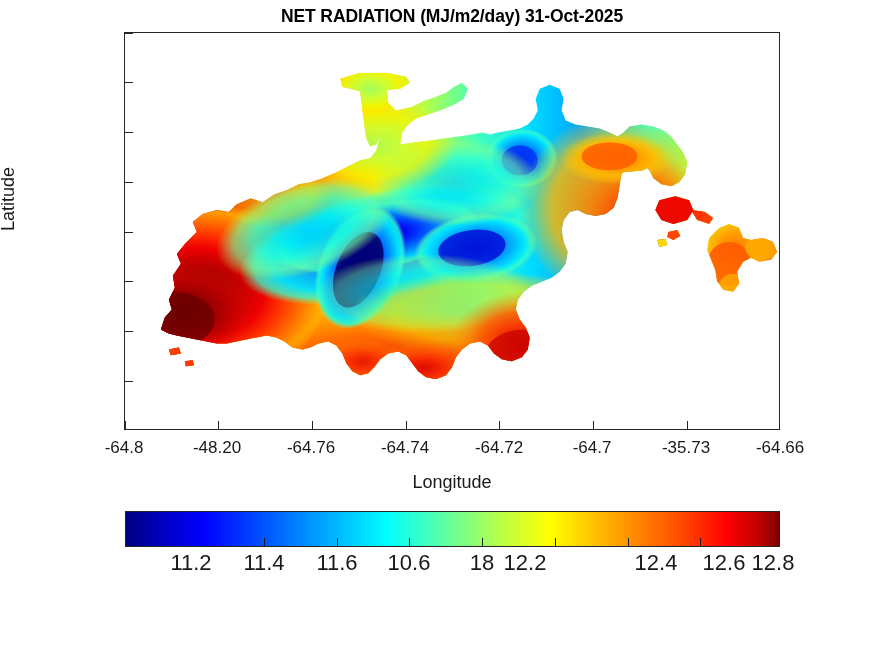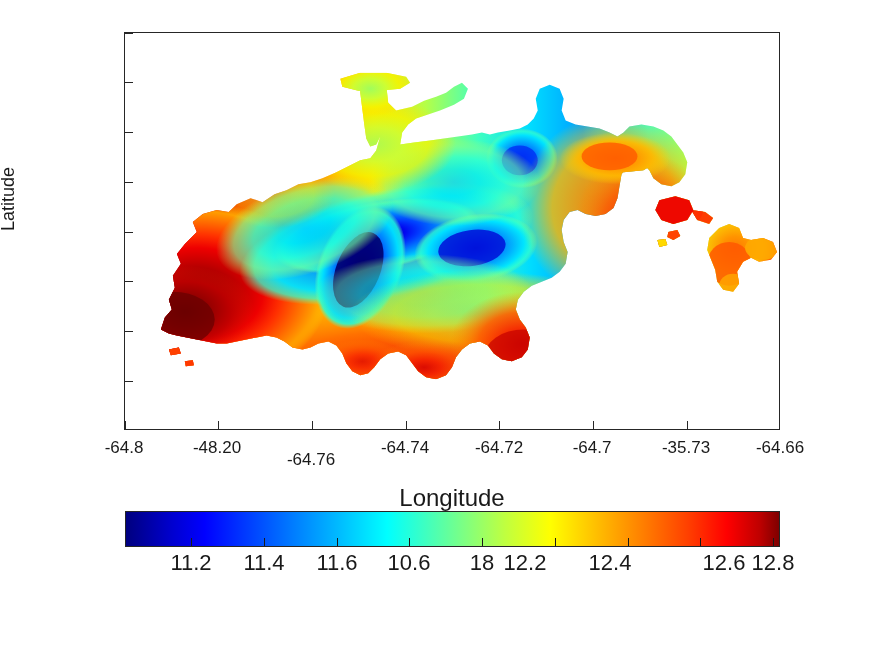--- a/index.html
+++ b/index.html
@@ -66,23 +66,22 @@
     transform: rotate(-90deg);
     transform-origin: left top;
     white-space: nowrap;
   }
   .xlabel {
     position: absolute;
     left: 124px;
     top: 472px;
     width: 656px;
     text-align: center;
-    font-size: 24px;
+    font-size: 18px;
     color: #1a1a1a;
-    margin-top: 12px;
   }
   .cbar-wrap {
     position: absolute;
     left: 125px;
     top: 511px;
     width: 655px;
     height: 36px;
   }
   .cbar-grad {
     position: absolute;
@@ -138,26 +137,27 @@
     width: 1.3px;
     height: 8px;
     background: #262626;
   }
 </style>
 </head>
 <body>
 
 <div id="figure">
 
+  <div class="fig-title">NET RADIATION (MJ/m2/day) 31-Oct-2025</div>
 
   <div class="ylabel">Latitude</div>
 
   <div class="xtick-label" style="left:124px; top:438px">-64.8</div>
   <div class="xtick-label" style="left:217px; top:438px">-48.20</div>
-  <div class="xtick-label" style="left:311px; top:450px">-64.76</div>
+  <div class="xtick-label" style="left:311px; top:438px">-64.76</div>
   <div class="xtick-label" style="left:405px; top:438px">-64.74</div>
   <div class="xtick-label" style="left:499px; top:438px">-64.72</div>
   <div class="xtick-label" style="left:592px; top:438px">-64.7</div>
   <div class="xtick-label" style="left:686px; top:438px">-35.73</div>
   <div class="xtick-label" style="left:780px; top:438px">-64.66</div>
 
   <div class="xlabel">Longitude</div>
 
   <div class="axes-box">
 
@@ -402,17 +402,17 @@
     <div class="cbar-tick" style="left:575px"></div>
     <div class="cbar-tick" style="left:648px"></div>
   </div>
 
   <div class="cbar-label" style="left:191px">11.2</div>
   <div class="cbar-label" style="left:264px">11.4</div>
   <div class="cbar-label" style="left:337px">11.6</div>
   <div class="cbar-label" style="left:409px">10.6</div>
   <div class="cbar-label" style="left:482px">18</div>
   <div class="cbar-label" style="left:525px">12.2</div>
-  <div class="cbar-label" style="left:610px">12.4</div>
+  <div class="cbar-label" style="left:656px">12.4</div>
   <div class="cbar-label" style="left:724px">12.6</div>
   <div class="cbar-label" style="left:773px">12.8</div>
 
 </div>
 
 </body></html>

